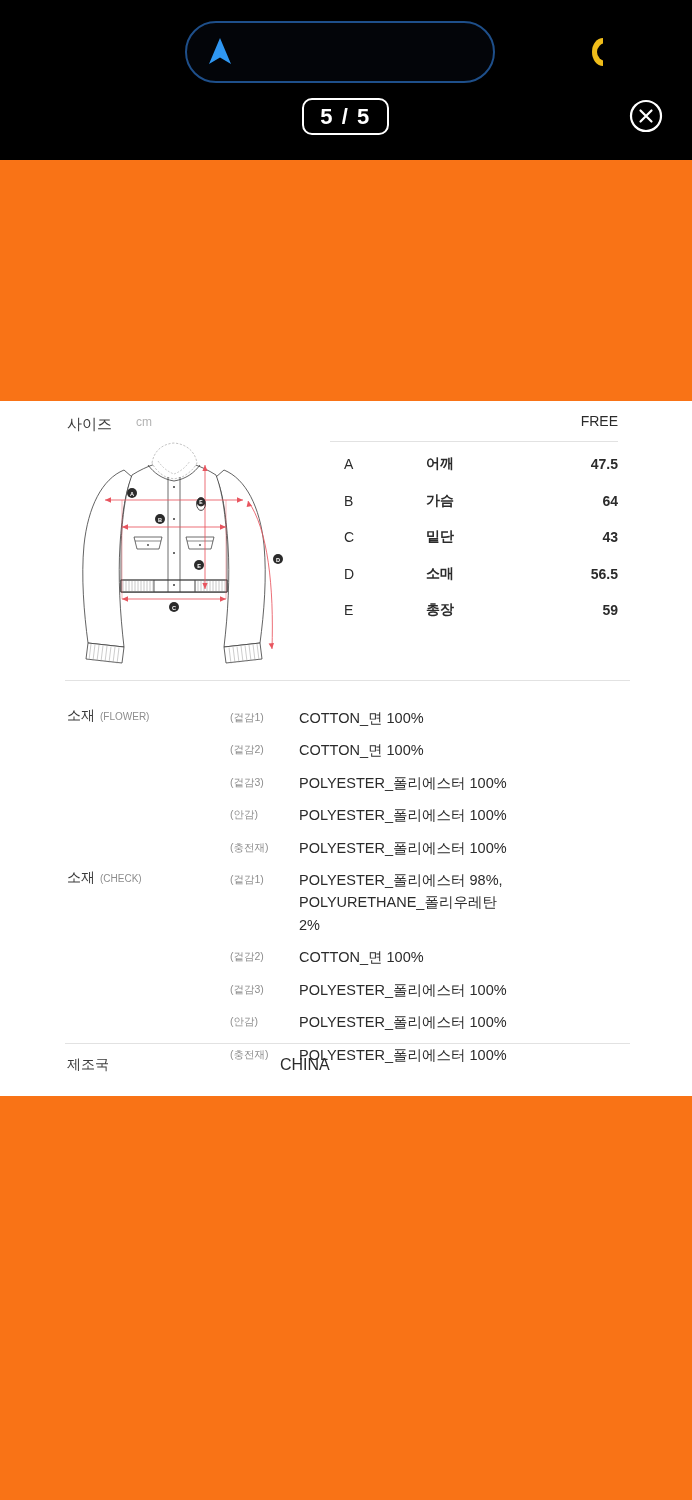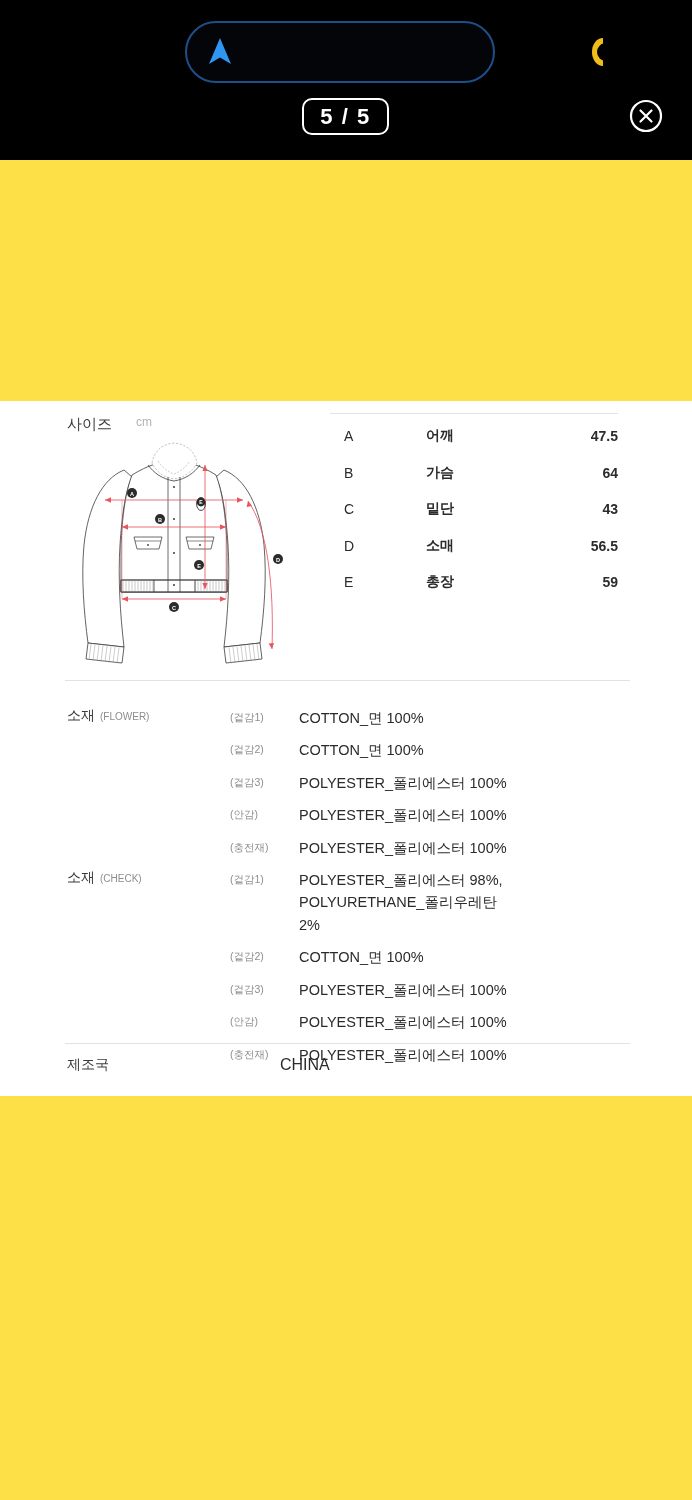--- a/index.html
+++ b/index.html
@@ -10,21 +10,21 @@
     height: 1500px;
     background: #000000;
     font-family: "Liberation Sans", "DejaVu Sans", sans-serif;
     overflow: hidden;
   }
 
   #screen {
     position: relative;
     width: 692px;
     height: 1500px;
-    background: #fde047;
+    background: #f97316;
   }
 
   
   .top-overlay {
     position: absolute;
     left: 0; top: 0;
     width: 692px;
     height: 160px;
     background: #000000;
   }
@@ -410,20 +410,21 @@
           <circle cx="139" cy="65" r="4.4" fill="#2b2b2b"></circle>
           <text x="139" y="67.4" font-family="Liberation Sans, sans-serif" font-size="5" fill="#ffffff" text-anchor="middle" font-weight="bold">E</text>
 
           <circle cx="137" cy="128" r="5" fill="#2b2b2b"></circle>
           <text x="137" y="130.6" font-family="Liberation Sans, sans-serif" font-size="5.6" fill="#ffffff" text-anchor="middle" font-weight="bold">E</text>
         </g>
       </svg>
     </div>
 
     <div class="size-table">
+      <div class="free-head">FREE</div>
       <div class="head-rule"></div>
 
       <div class="size-row">
         <span class="code">A</span>
         <span class="part">어깨</span>
         <span class="value">47.5</span>
       </div>
       <div class="size-row">
         <span class="code">B</span>
         <span class="part">가슴</span>

